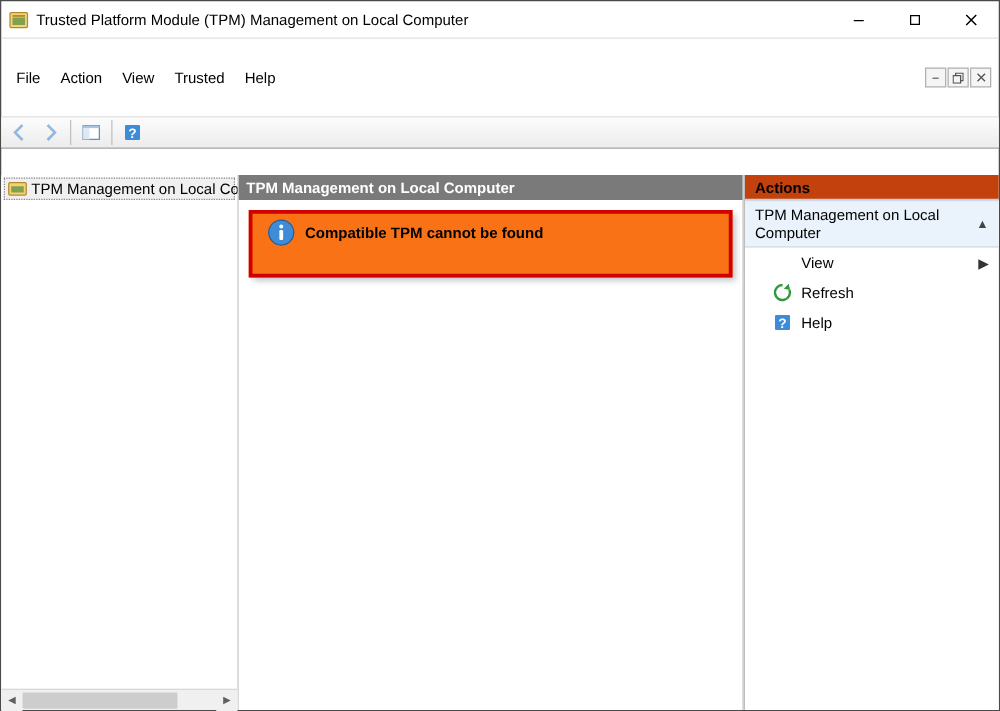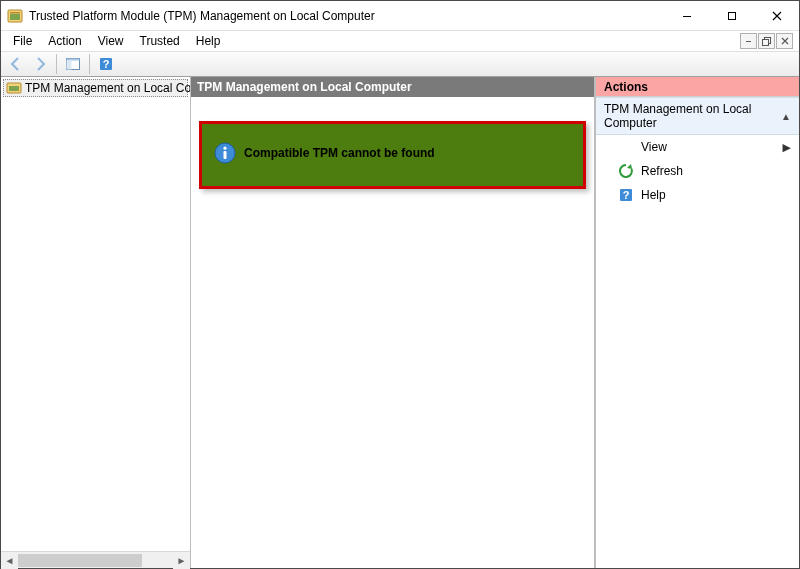--- a/index.html
+++ b/index.html
@@ -13,20 +13,21 @@
     height: 569px;
     overflow: hidden;
   }
   .window {
     width: 800px;
     height: 569px;
     border: 1px solid #4a4a4a;
     display: flex;
     flex-direction: column;
     background: #fff;
+    gap: 21px;
   }
   
   .titlebar {
     height: 30px;
     display: flex;
     align-items: center;
     padding: 0 0 0 6px;
     border-bottom: 1px solid #e0e0e0;
   }
   .titlebar .app-icon {
@@ -152,39 +153,38 @@
     padding: 0 6px;
     font-weight: 600;
   }
   .center-body {
     flex:1;
     padding: 8px;
     overflow: auto;
   }
   .info-box {
     border: 3px solid #d00000;
-    padding: 18px 12px 14px 12px;
-    background: #4d7c0f;
+    padding: 4px 12px 14px 12px;
+    background: #f97316;
     box-shadow: 3px 3px 5px rgba(0,0,0,0.25);
-    margin-top: 16px;
   }
   .info-head {
     display:flex; align-items:center; gap: 8px;
     margin-bottom: 8px;
   }
   .info-title { font-weight: 700; }
   .info-text { font-size: 12px; line-height: 1.35; }
   .info-icon {
     width: 22px; height: 22px; flex: 0 0 22px;
   }
   
   .pane-right { background: #fff; border-left: 1px solid #bdbdbd; }
   .actions-header {
     height: 20px;
-    background: #fca5a5;
+    background: #c2410c;
     border-bottom: 1px solid #cfcfcf;
     display:flex; align-items:center;
     padding: 0 8px;
     font-weight: 600;
   }
   .actions-group-head {
     background: #eaf2fb;
     border-top: 1px solid #d0dce8;
     border-bottom: 1px solid #d0dce8;
     padding: 4px 8px;

